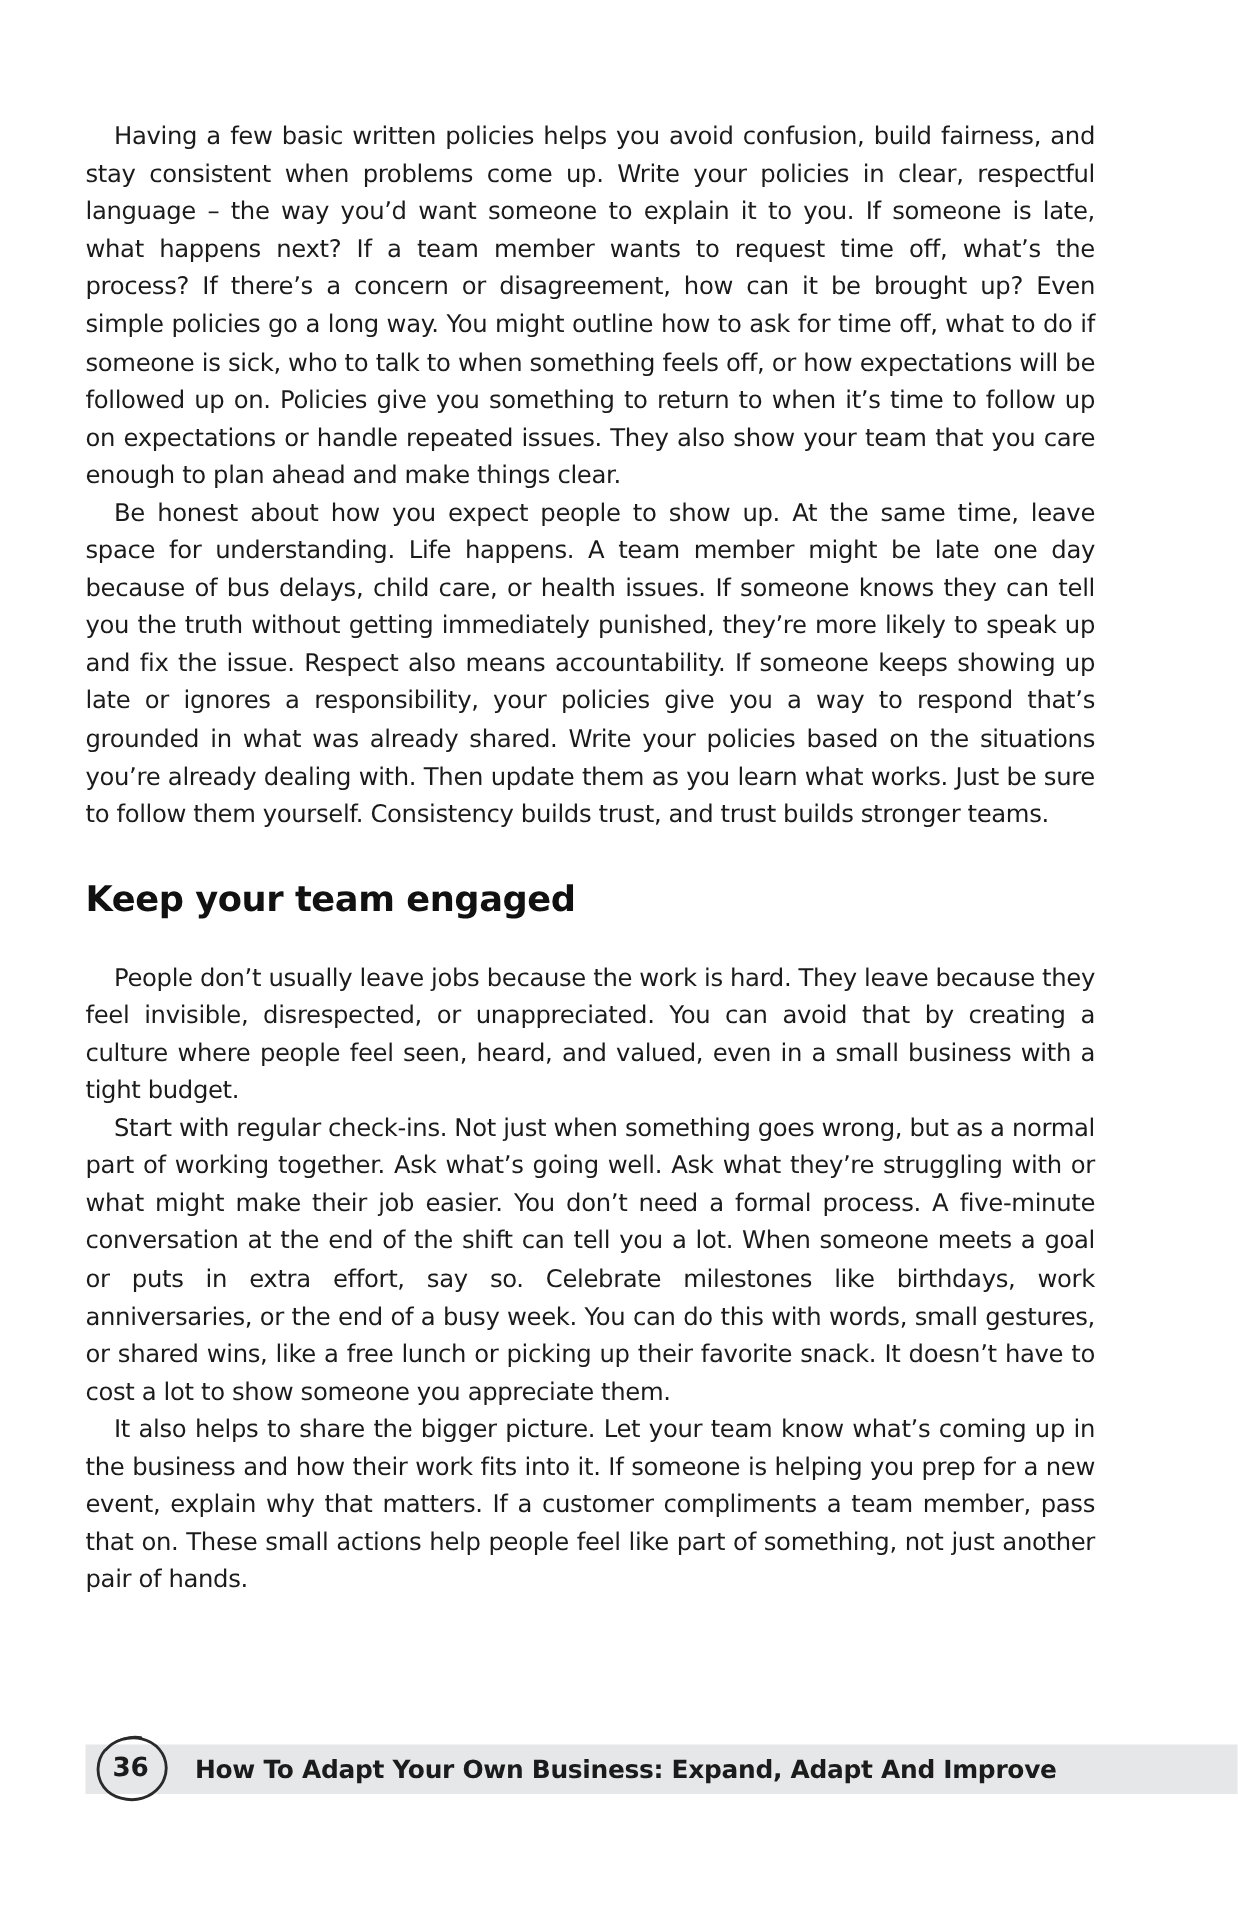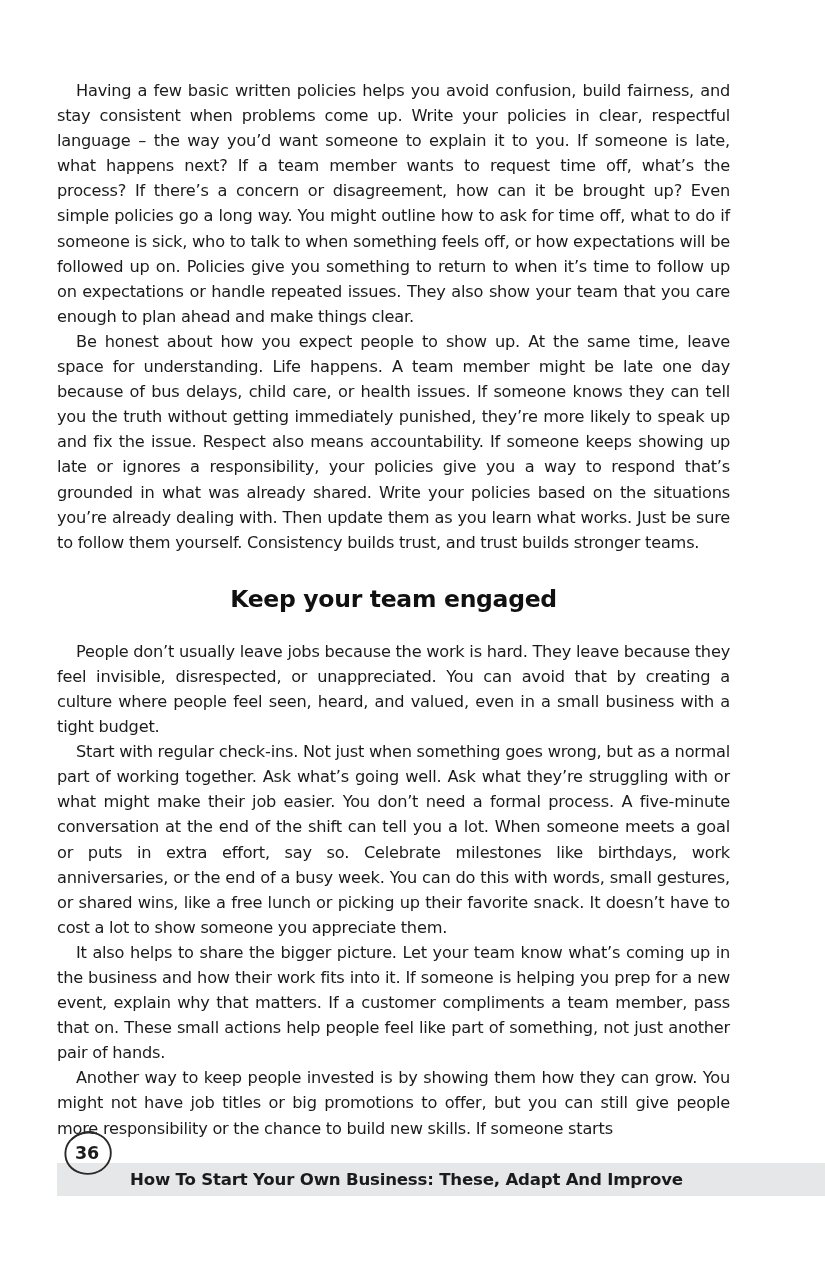--- a/index.html
+++ b/index.html
@@ -46,21 +46,21 @@
     hyphens: manual;
     -webkit-hyphens: manual;
   }
 
   h2.section-heading {
     margin: 0;
     font-family: "DejaVu Sans", "Liberation Sans", sans-serif;
     font-size: 23.5px;
     font-weight: bold;
     letter-spacing: -0.3px;
-    text-align: center;
+    text-align: left;
     color: #111111;
     padding-top: 30px;
     padding-bottom: 26px;
   }
 
   
   .footer {
     position: absolute;
     left: 57px;
     top: 1163px;
@@ -79,21 +79,21 @@
     font-size: 16.6px;
     font-weight: bold;
     letter-spacing: -0.2px;
     color: #1b1b1b;
     white-space: nowrap;
   }
 
   .page-number-badge {
     position: absolute;
     left: 59px;
-    top: 1128px;
+    top: 1154px;
     width: 56px;
     height: 50px;
   }
 
   .page-number-badge svg {
     position: absolute;
     left: 0;
     top: 0;
     width: 56px;
     height: 50px;
@@ -128,26 +128,25 @@
     <p class="body-par">Be honest about how you expect people to show up. At the same time, leave space for understanding. Life happens. A team member might be late one day because of bus delays, child care, or health issues. If someone knows they can tell you the truth without getting immediately punished, they’re more likely to speak up and fix the issue. Respect also means accountability. If someone keeps showing up late or ignores a responsibility, your policies give you a way to respond that’s grounded in what was already shared. Write your policies based on the situations you’re already dealing with. Then update them as you learn what works. Just be sure to follow them yourself. Consistency builds trust, and trust builds stronger teams.</p>
 
     <h2 class="section-heading">Keep your team engaged</h2>
 
     <p class="body-par">People don’t usually leave jobs because the work is hard. They leave because they feel invisible, disrespected, or unappreciated. You can avoid that by creating a culture where people feel seen, heard, and valued, even in a small business with a tight budget.</p>
 
     <p class="body-par">Start with regular check-ins. Not just when something goes wrong, but as a normal part of working together. Ask what’s going well. Ask what they’re struggling with or what might make their job easier. You don’t need a formal process. A five-minute conversation at the end of the shift can tell you a lot. When someone meets a goal or puts in extra effort, say so. Celebrate milestones like birthdays, work anniversaries, or the end of a busy week. You can do this with words, small gestures, or shared wins, like a free lunch or picking up their favorite snack. It doesn’t have to cost a lot to show someone you appreciate them.</p>
 
     <p class="body-par">It also helps to share the bigger picture. Let your team know what’s coming up in the business and how their work fits into it. If someone is helping you prep for a new event, explain why that matters. If a customer compliments a team member, pass that on. These small actions help people feel like part of something, not just another pair of hands.</p>
 
-    <p class="body-par">Another way to keep people invested is by showing them how they can grow. You might not have job titles or big promotions to offer, but you can still give people more responsibility or the chance to build new skills. If someone starts</p>
 
   </div>
 
   <div class="footer">
-    <div class="footer-title">How To Start Your Own Business: These, Adapt And Improve</div>
+    <div class="footer-title">How To Adapt Your Own Business: Expand, Adapt And Improve</div>
   </div>
 
   <div class="page-number-badge">
     <svg viewBox="0 0 56 50" xmlns="http://www.w3.org/2000/svg">
       <path d="M11.5 12.5 C17 6.0, 27 3.2, 35.5 5.2 C45.0 7.4, 51.5 15.0, 51.8 24.2 C52.1 33.6, 45.5 42.0, 36.0 44.8 C26.8 47.5, 15.6 44.6, 10.2 37.4 C4.6 30.0, 5.4 19.4, 11.0 12.8" fill="none" stroke="#2a2a2a" stroke-width="1.9" stroke-linecap="round" stroke-linejoin="round"></path>
       <path d="M13.2 11.0 C18.8 5.2, 28.0 3.0, 35.0 4.2" fill="none" stroke="#2a2a2a" stroke-width="1.5" stroke-linecap="round"></path>
     </svg>
     <div class="page-number-text">36</div>
   </div>
 

